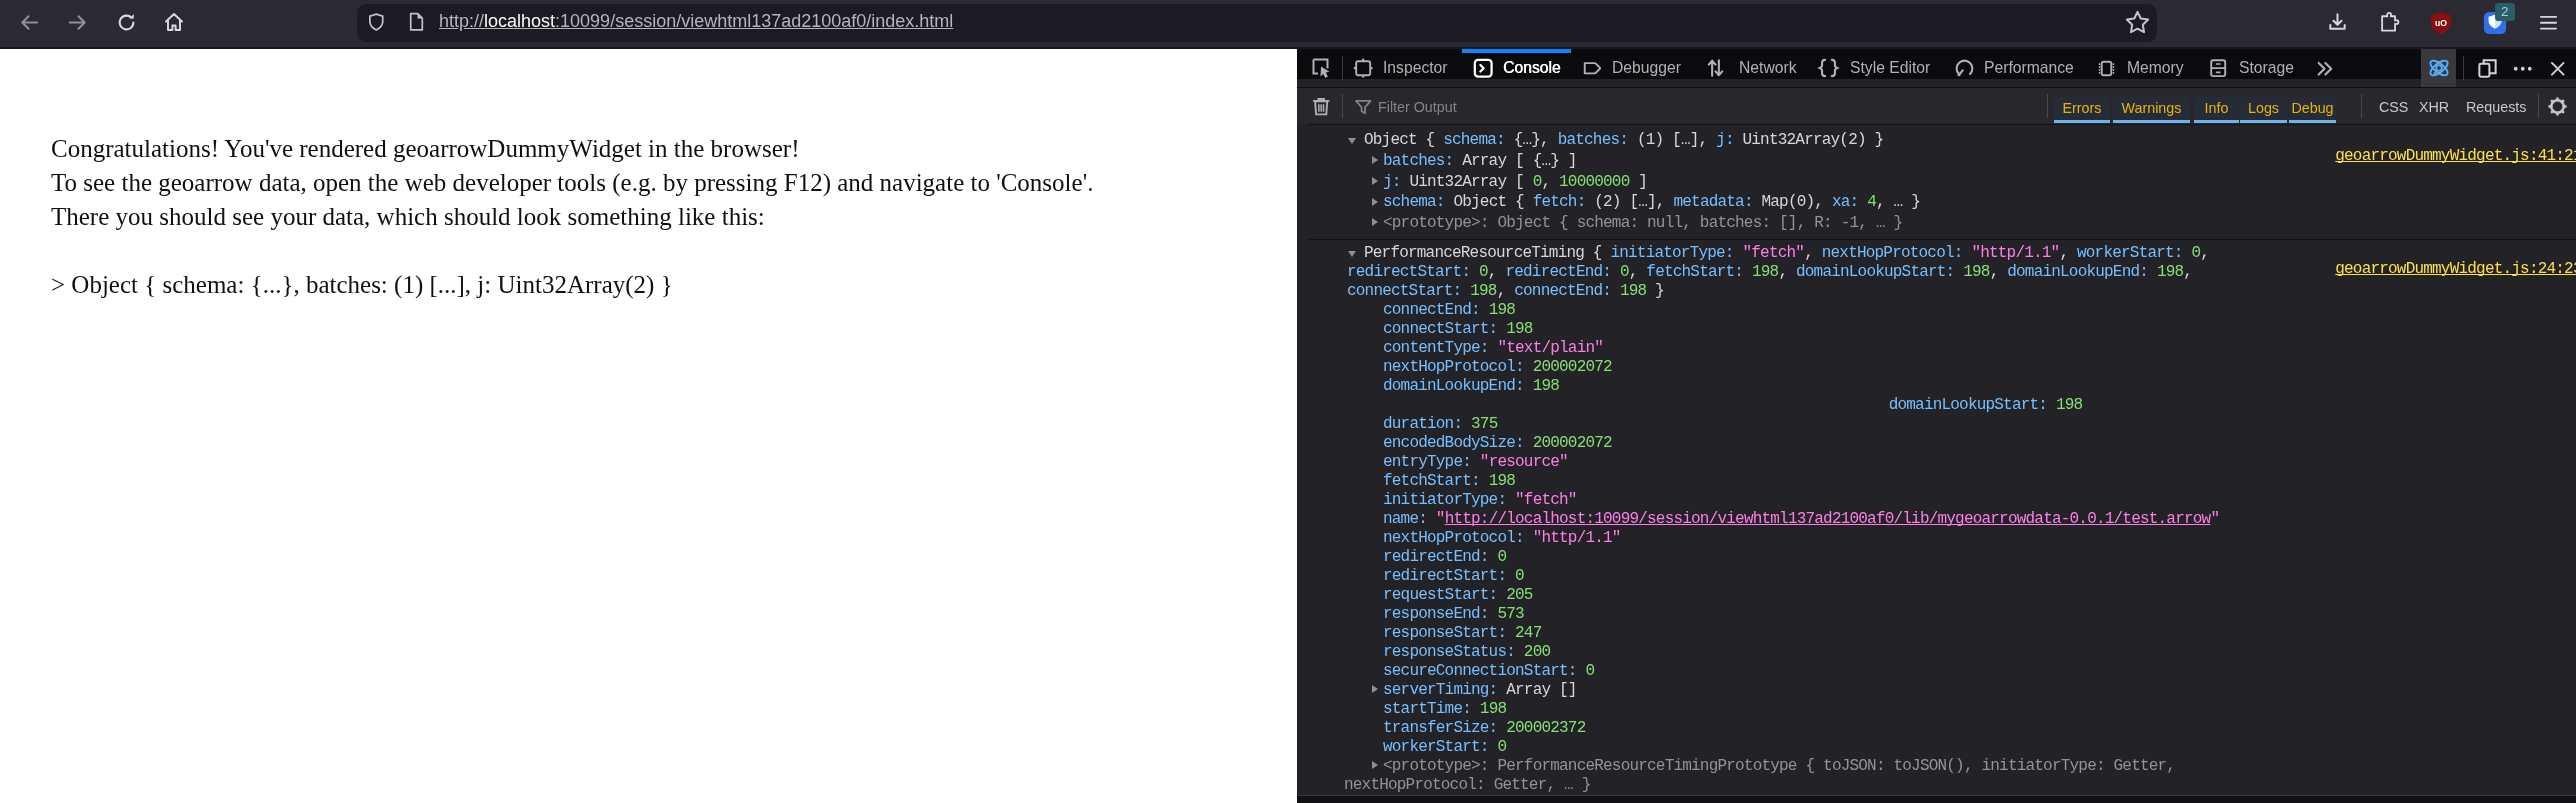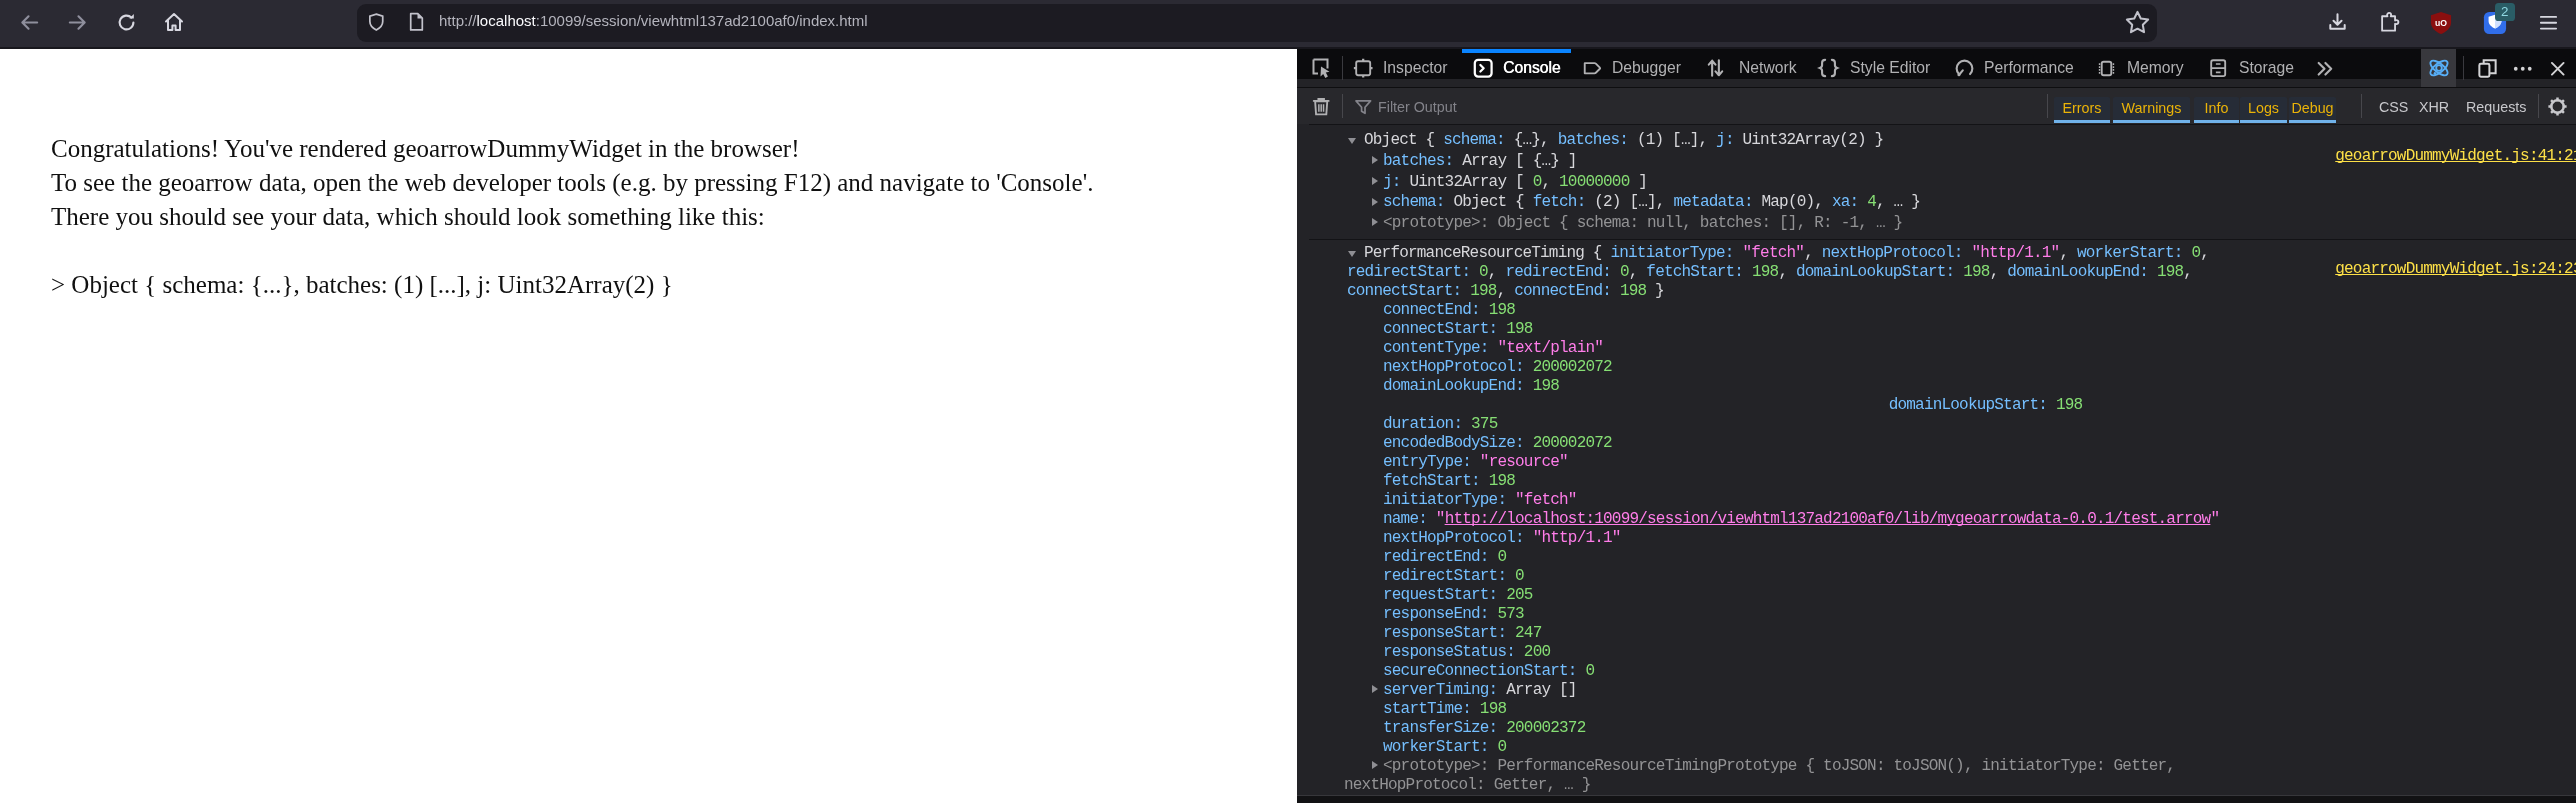--- a/index.html
+++ b/index.html
@@ -1,21 +1,21 @@
 <!DOCTYPE html>
 <html style="font-size:14.3px"><head><meta charset="utf-8">
 <style>
 html,body{margin:0;padding:0;background:#fff;}
 body{width:2576px;height:804px;overflow:hidden;position:relative;font-family:"Liberation Sans",sans-serif;}
 .abs{position:absolute;}
 
 #toolbar{left:0;top:0;width:2576px;height:49px;background:#2b2a33;border-bottom:0;}
 #tbline{left:0;top:47px;width:2576px;height:1.8px;background:#18171d;}
 #urlfield{left:357px;top:3.6px;width:1800px;height:38px;border-radius:9px;background:#1c1b22;}
-#urltext{left:439px;top:0;height:48px;line-height:42px;font-size:15px;color:#b4b4bd;white-space:pre;}
+#urltext{left:439px;top:0;height:48px;line-height:42px;font-size:18px;color:#b4b4bd;white-space:pre;text-decoration:underline;}
 #urltext b{color:#fbfbfe;font-weight:normal;}
 
 #page{left:0;top:49px;width:1297px;height:755px;background:#ffffff;}
 #pagetext{left:51px;top:83px;font-family:"Liberation Serif",serif;font-size:25px;line-height:34px;color:#101010;white-space:pre;}
 
 #devtools{left:1297px;top:49px;width:1279px;height:755px;background:#232327;font-size:15.7px;color:#b1b1b3;}
 #tabbar{left:0;top:0;width:1279px;height:30px;background:#0b0b0d;}
 #tabbar .lbl{position:absolute;top:0;height:38px;line-height:38px;}
 #bluebar{left:165px;top:0;width:109px;height:3.6px;background:#0a84ff;}
 .vsep{position:absolute;width:0.9px;background:#3a3a3f;}

